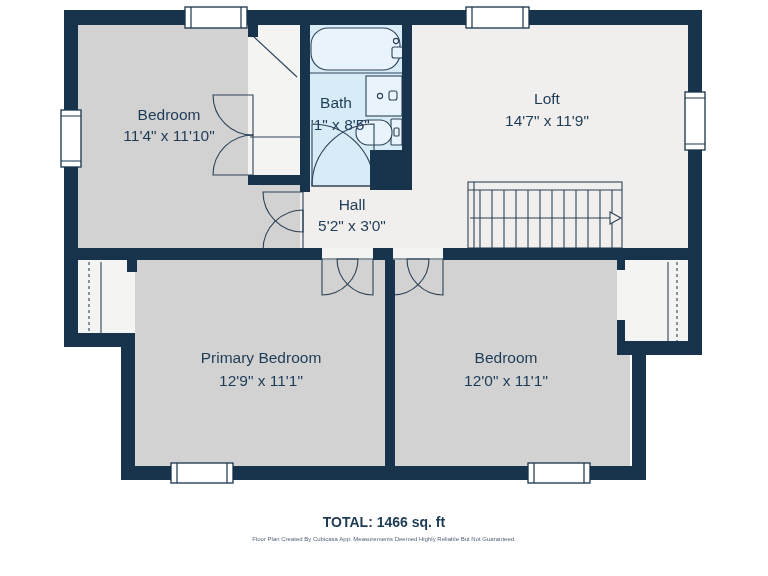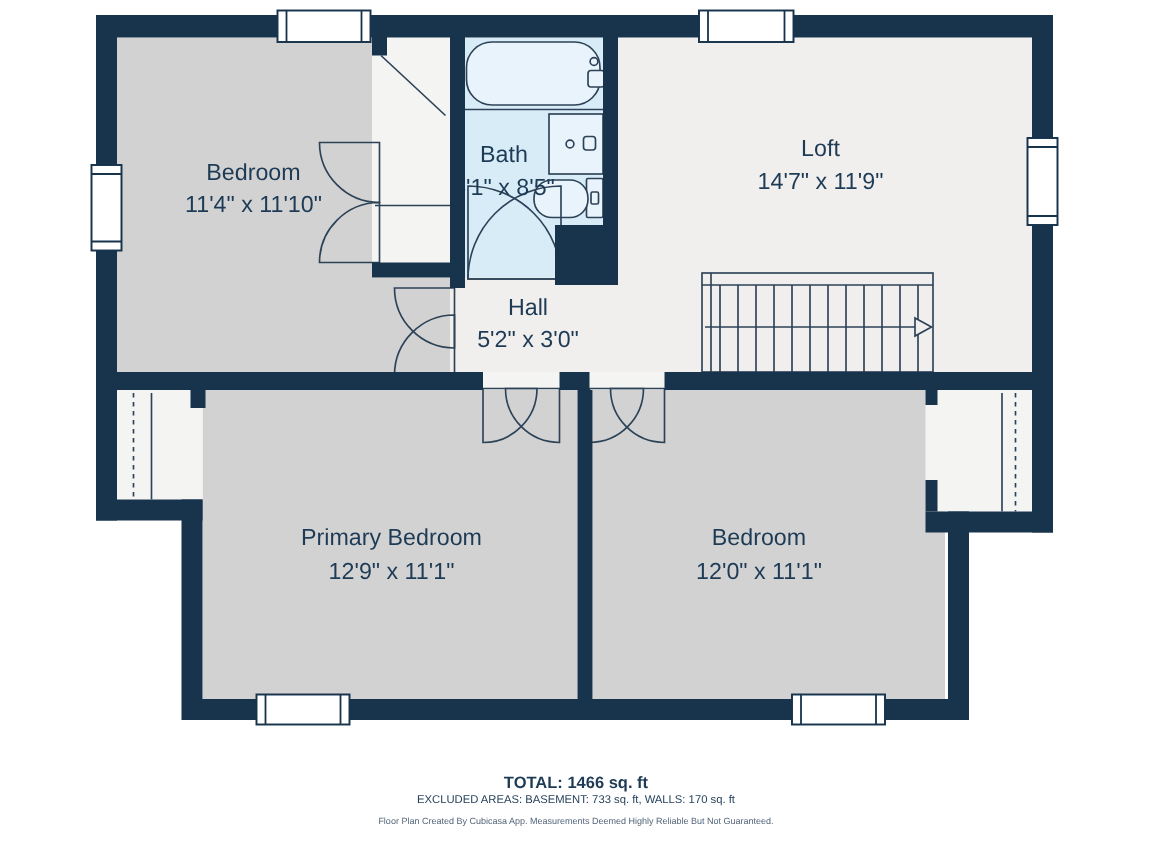--- a/index.html
+++ b/index.html
@@ -18,21 +18,21 @@
   .flr-closet{fill:var(--closet-floor);}
   .ln{stroke:var(--line);stroke-width:1.1;fill:none;}
   .lndash{stroke:var(--line);stroke-width:1.1;fill:none;stroke-dasharray:3 3;}
   .fx{stroke:var(--line);stroke-width:1.1;fill:#e9f3fb;}
   .door{stroke:var(--line);stroke-width:1.1;fill:none;}
   .win-r{fill:#ffffff;stroke:var(--wall);stroke-width:1.3;}
   .win-l{stroke:var(--wall);stroke-width:1.2;fill:none;}
   .stair{fill:var(--open-floor);stroke:var(--line);stroke-width:1.1;}
   .rlabel{font-family:"Liberation Sans",sans-serif;font-size:15.5px;fill:var(--text);text-anchor:middle;}
   .footer{position:absolute;left:0;top:517px;width:768px;text-align:center;color:var(--text);}
-  .f-total{font-size:11px;font-weight:bold;line-height:11px;}
+  .f-total{font-size:14px;font-weight:bold;line-height:11px;}
   .f-line{font-size:7.5px;line-height:9px;}
   .f-disc{font-size:6px;color:#54657a;margin-top:8px;}
 </style>
 </head>
 <body>
 
 <div class="canvas">
   <svg width="768" height="510" viewBox="0 0 768 510">
 
     <g>
@@ -158,16 +158,15 @@
       </g>
       <g>
         <rect class="win-r" x="528" y="463" width="62" height="20"></rect>
         <path class="win-l" d="M534 463V483M584 463V483"></path>
       </g>
     </g>
   </svg>
 
   <div class="footer">
     <div class="f-total">TOTAL: 1466 sq. ft</div>
-    <div class="f-line">EXCLUDED AREAS: BASEMENT: 733 sq. ft, WALLS: 170 sq. ft</div>
     <div class="f-disc">Floor Plan Created By Cubicasa App. Measurements Deemed Highly Reliable But Not Guaranteed.</div>
   </div>
 </div>
 
 </body></html>

